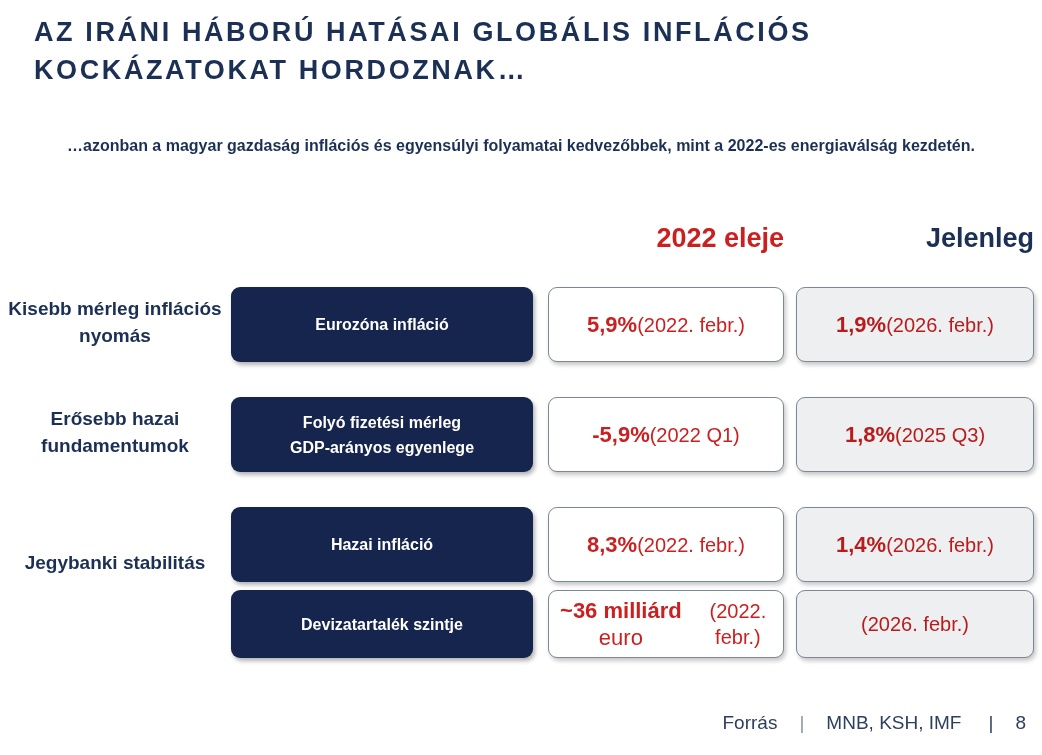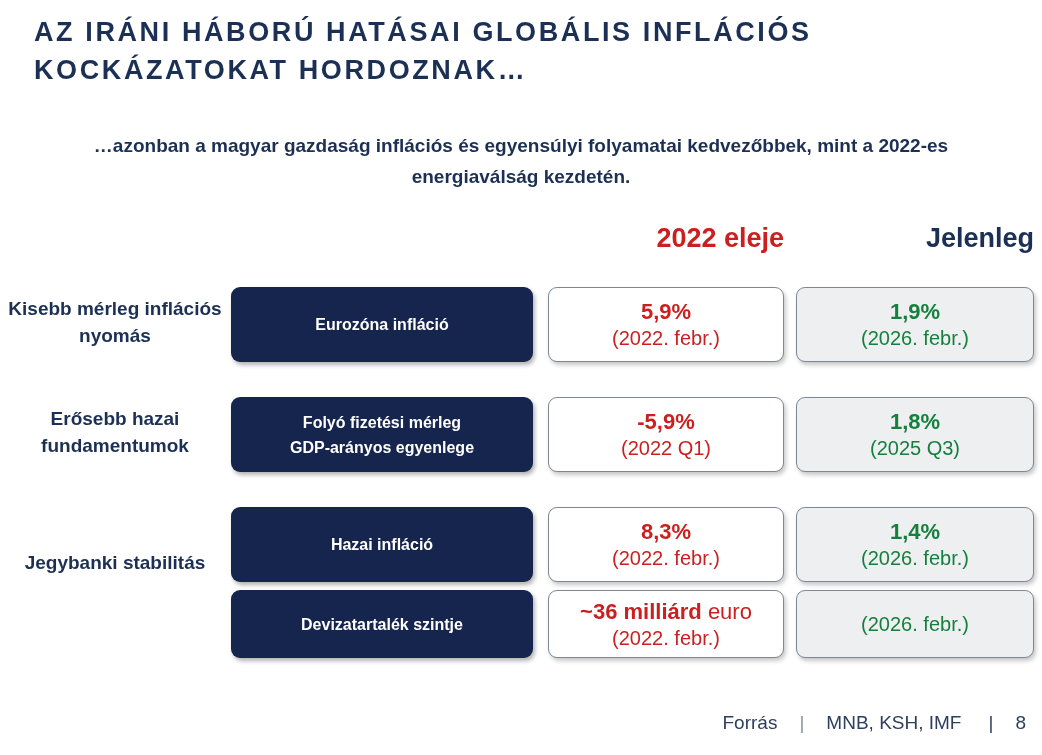--- a/index.html
+++ b/index.html
@@ -31,21 +31,21 @@
     white-space: pre-line;
   }
 
   
   .subtitle {
     position: absolute;
     left: 60px;
     top: 130px;
     width: 922px;
     text-align: center;
-    font-size: 19px;
+    font-size: 16px;
     font-weight: bold;
     line-height: 31px;
     color: #1b3054;
   }
 
   
   .col-head {
     position: absolute;
     top: 221px;
     font-size: 27px;
@@ -91,30 +91,30 @@
     box-sizing: border-box;
     padding: 8px 8px;
   }
 
   
   .value-card {
     position: absolute;
     border-radius: 9px;
     border: 1.5px solid #7d8796;
     display: flex;
-    flex-direction: column;
+    flex-direction: row;
     align-items: center;
     justify-content: center;
     text-align: center;
     box-shadow: 2px 3px 4px rgba(0,0,0,0.22);
     box-sizing: border-box;
     padding: 0 0;
   }
   .value-card.past    { left: 548px; width: 236px; background: #ffffff; color: #cc1f1f; }
-  .value-card.present { left: 796px; width: 238px; background: #eeeff1; color: #15803d; }
+  .value-card.present { left: 796px; width: 238px; background: #eeeff1; color: #b91c1c; }
 
   .v-main {
     font-size: 22px;
     font-weight: bold;
     line-height: 27px;
   }
   .v-main .unit {
     font-weight: normal;
   }
   .v-sub {

